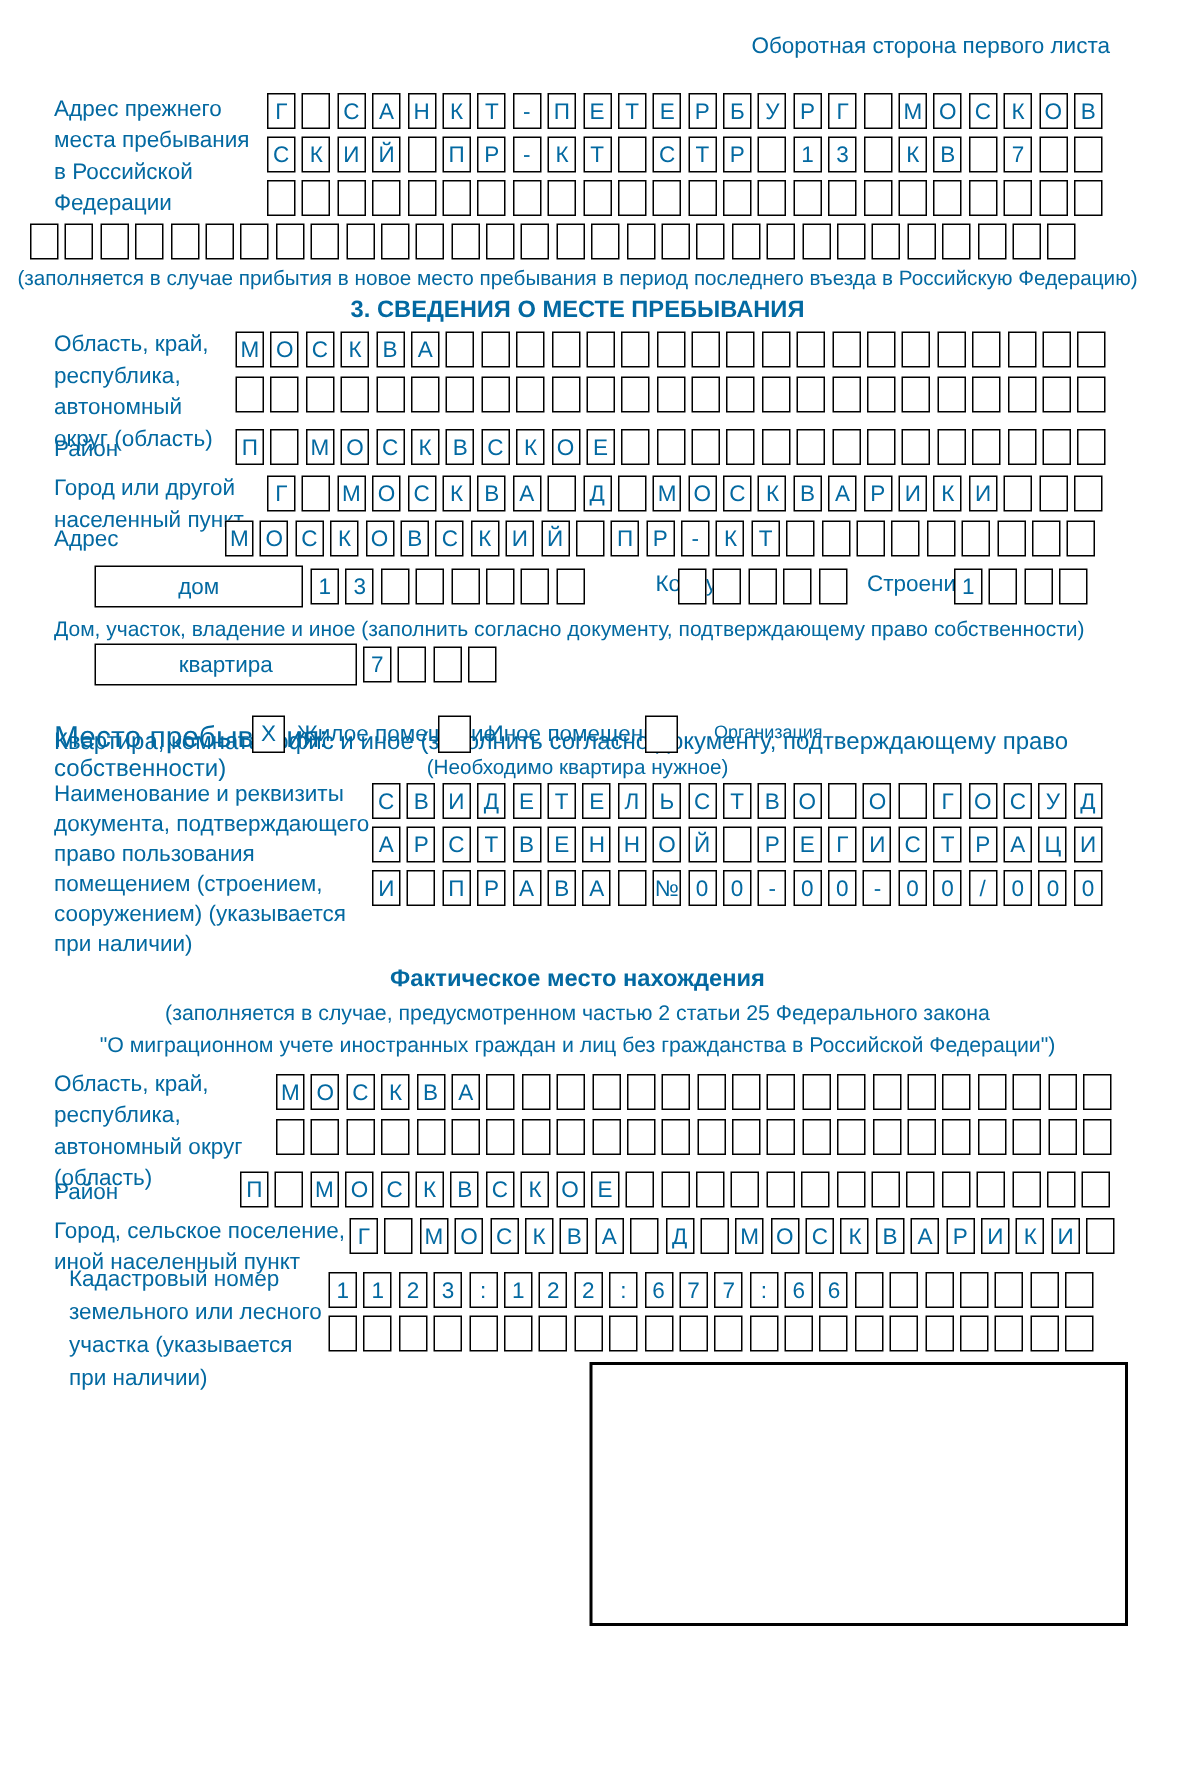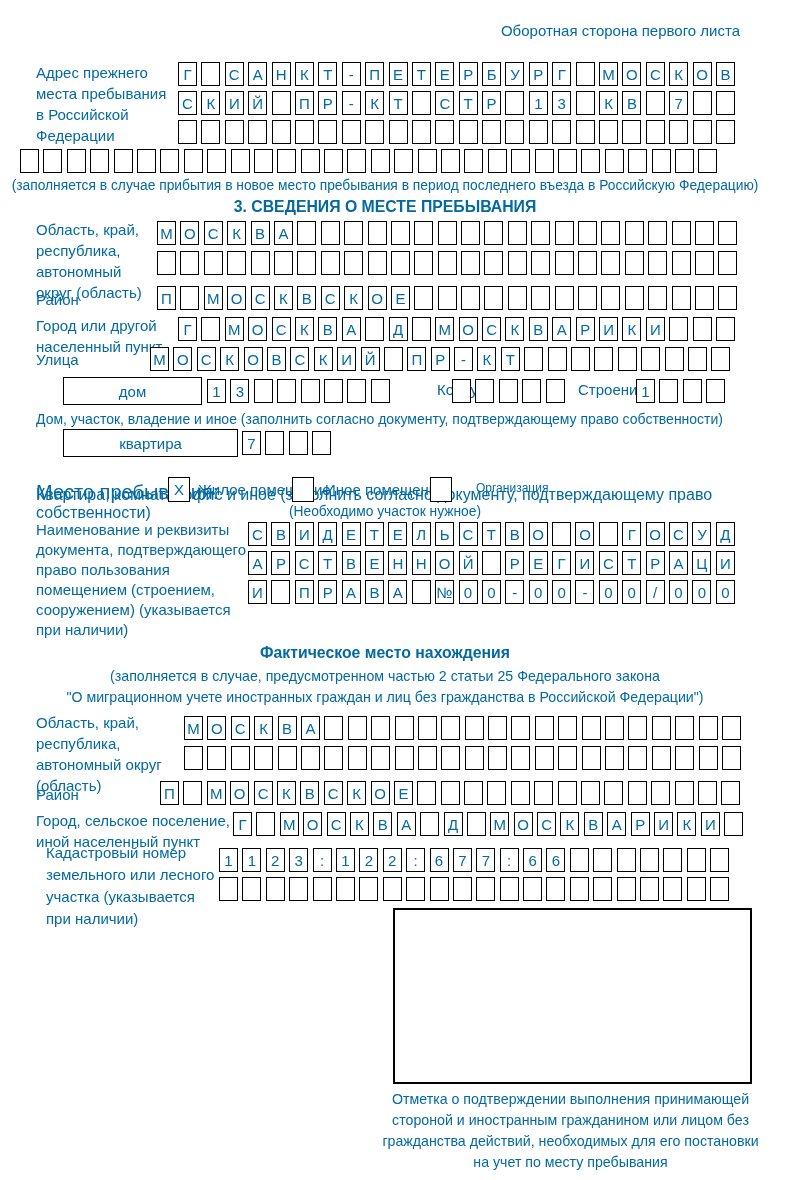--- a/index.html
+++ b/index.html
@@ -262,21 +262,21 @@
       <div class="cell">А</div>
       <div class="cell">Р</div>
       <div class="cell">И</div>
       <div class="cell">К</div>
       <div class="cell">И</div>
       <div class="cell"></div>
       <div class="cell"></div>
       <div class="cell"></div>
     </div>
 
-  <div class="abs label" style="left:36px;top:349px;">Улица</div>
+  <div class="abs label" style="left:36px;top:349px;">Адрес</div>
   <div class="abs cells" style="left:150px;top:347px;">
       <div class="cell">М</div>
       <div class="cell">О</div>
       <div class="cell">С</div>
       <div class="cell">К</div>
       <div class="cell">О</div>
       <div class="cell">В</div>
       <div class="cell">С</div>
       <div class="cell">К</div>
       <div class="cell">И</div>
@@ -335,21 +335,21 @@
     </div>
   <div class="abs" style="left:36px;top:486px;font-size:16px;">Квартира, комната, офис и иное (заполнить согласно документу, подтверждающему право собственности)</div>
 
   <div class="abs" style="left:36px;top:481px;font-size:20px;">Место пребывания:</div>
   <div class="abs chk" style="left:168px;top:477px;">X</div>
   <div class="abs" style="left:198px;top:481px;font-size:15px;">Жилое помещение</div>
   <div class="abs chk" style="left:292px;top:477px;"></div>
   <div class="abs" style="left:325px;top:481px;font-size:15px;">Иное помещение</div>
   <div class="abs chk" style="left:430px;top:477px;"></div>
   <div class="abs" style="left:476px;top:481px;font-size:12px;">Организация</div>
-  <div class="abs note" style="left:190px;top:504px;width:390px;">(Необходимо участок нужное)</div>
+  <div class="abs note" style="left:190px;top:504px;width:390px;">(Необходимо квартира нужное)</div>
 
   <div class="abs label" style="left:36px;top:520px;line-height:20px;">Наименование и реквизиты
 документа, подтверждающего
 право пользования
 помещением (строением,
 сооружением) (указывается
 при наличии)</div>
   <div class="abs cells" style="left:248px;top:522px;">
       <div class="cell">С</div>
       <div class="cell">В</div>
@@ -584,15 +584,14 @@
       <div class="cell"></div>
       <div class="cell"></div>
       <div class="cell"></div>
       <div class="cell"></div>
       <div class="cell"></div>
       <div class="cell"></div>
       <div class="cell"></div>
     </div>
 
   <div class="abs bigbox" style="left:393px;top:908px;width:355px;height:172px;"></div>
-  <div class="abs" style="left:378px;top:1089px;width:385px;text-align:center;font-size:14.2px;line-height:21px;">Отметка о подтверждении выполнения принимающей стороной и иностранным гражданином или лицом без гражданства действий, необходимых для его постановки на учет по месту пребывания</div>
 
 </div>
 
 </body></html>

